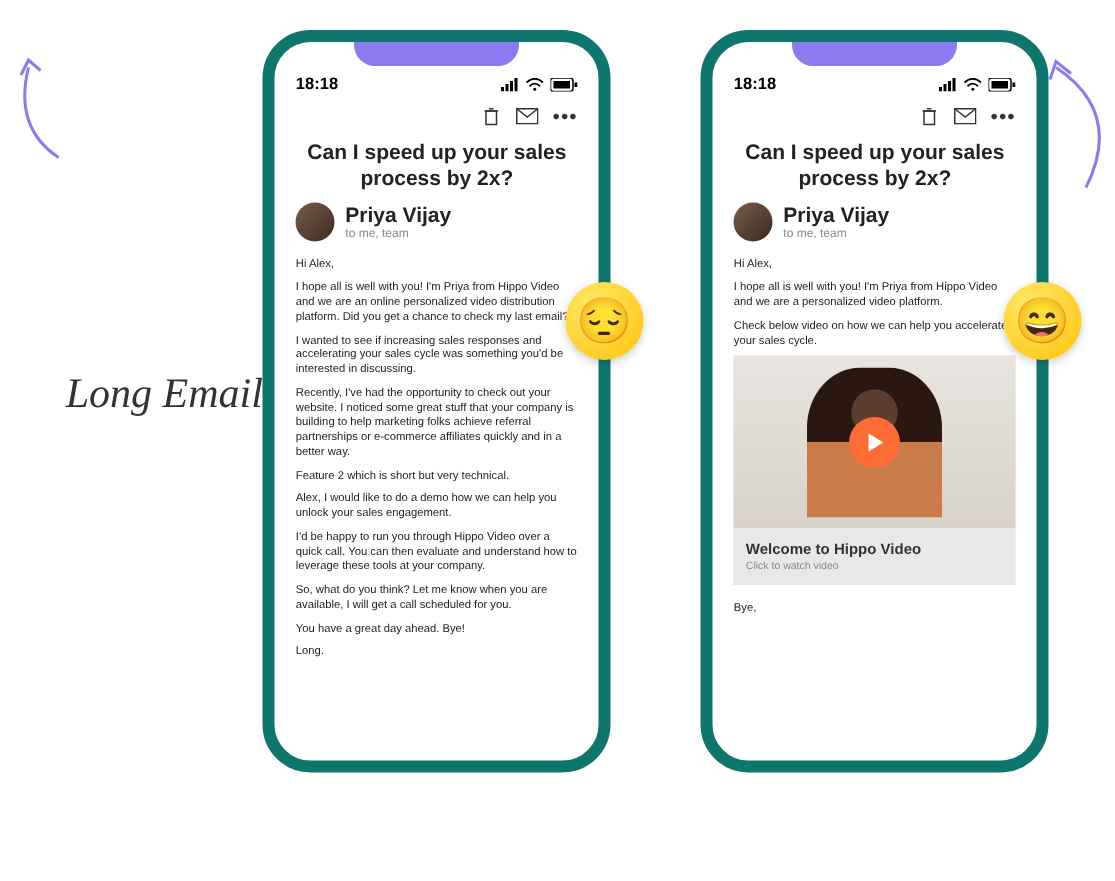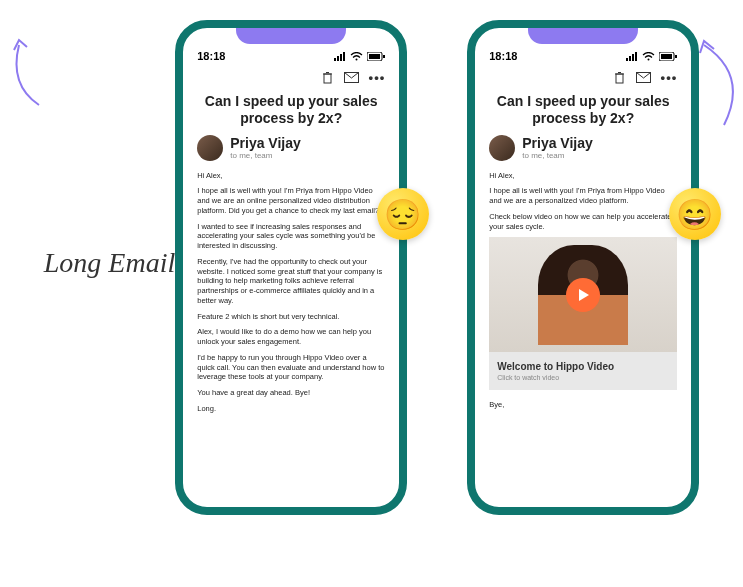--- a/index.html
+++ b/index.html
@@ -93,20 +93,21 @@
           </div>
         </div>
         <div class="body" id="left-body">
             <p>Hi Alex,</p>
             <p>I hope all is well with you! I'm Priya from Hippo Video and we are an online personalized video distribution platform. Did you get a chance to check my last email?</p>
             <p>I wanted to see if increasing sales responses and accelerating your sales cycle was something you'd be interested in discussing.</p>
             <p>Recently, I've had the opportunity to check out your website. I noticed some great stuff that your company is building to help marketing folks achieve referral partnerships or e-commerce affiliates quickly and in a better way.</p>
             <p>Feature 2 which is short but very technical.</p>
             <p>Alex, I would like to do a demo how we can help you unlock your sales engagement.</p>
             <p>I'd be happy to run you through Hippo Video over a quick call. You can then evaluate and understand how to leverage these tools at your company.</p>
+            <p>So, what do you think? Let me know when you are available, I will get a call scheduled for you.</p>
             <p>You have a great day ahead. Bye!</p>
             <p>Long.</p>
           </div>
       </div>
     </div>
     <div class="emoji">😔</div>
   </div>
 
   <div class="side">
     <div class="arrow-wrap arrow-right">

